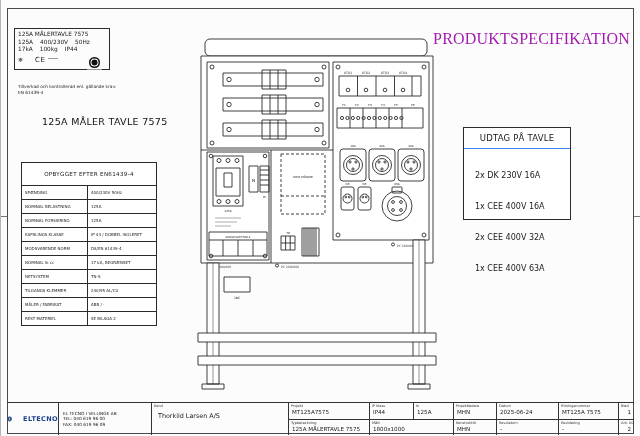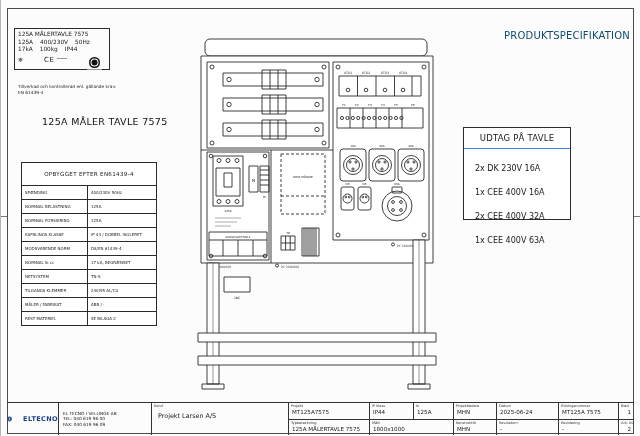--- a/index.html
+++ b/index.html
@@ -9,43 +9,43 @@
     overflow:hidden;border-left:1px solid #b5b5b5;box-sizing:border-box;
   }
   .frame{position:absolute;left:6px;top:8px;width:627px;height:426px;border:1px solid #4a4a4a;box-sizing:border-box;}
   .tick{position:absolute;background:#777;}
 
   
   .infobox{position:absolute;left:13px;top:28px;width:96px;height:42px;border:1px solid #2a2a2a;box-sizing:border-box;padding:2px 3px;font-size:5.8px;line-height:7.6px;}
   .infobox .cols{display:flex;gap:7px;}
   .symrow{position:relative;height:14px;margin-top:2px;}
   .snow{font-size:6px;}
-  .cemark{font-weight:normal;font-size:7px;letter-spacing:.5px;margin-left:21px;}
+  .cemark{font-weight:normal;font-size:7px;letter-spacing:.5px;margin-left:12px;}
   .microdash{display:inline-block;width:10px;height:1px;background:#999;vertical-align:3px;margin-left:3px;}
   .apprmark{position:absolute;right:6px;bottom:2px;width:11px;height:11px;border-radius:50%;background:#111;box-shadow:inset 0 0 0 1.5px #111, inset 0 0 0 2.5px #fff;}
   .apprline{position:absolute;right:4px;bottom:0px;width:15px;height:1px;background:#999;}
 
   .compnote{position:absolute;left:17px;top:84px;font-size:4.3px;line-height:5.8px;color:#222;}
   .drawtitle{position:absolute;left:41px;top:116px;font-size:9.5px;letter-spacing:.3px;color:#111;}
 
   
   .spectable{position:absolute;left:20px;top:162px;width:136px;border:1px solid #2a2a2a;box-sizing:border-box;background:#fff;}
   .spectable .head{height:22px;border-bottom:1px solid #2a2a2a;display:flex;align-items:center;justify-content:center;font-size:5.6px;letter-spacing:.3px;}
   .srow{display:grid;grid-template-columns:65px 1fr;height:13px;border-bottom:1px solid #2a2a2a;font-size:4px;}
   .srow:last-child{border-bottom:none;}
   .srow span{display:flex;align-items:center;padding-left:3px;overflow:hidden;white-space:nowrap;}
   .srow span:last-child{border-left:1px solid #2a2a2a;}
 
   
-  .sheettitle{position:absolute;top:30px;right:10px;font-size:10px;color:#0c4a6e;letter-spacing:.2px;}
+  .sheettitle{position:absolute;top:30px;right:10px;font-size:16px;color:#a21caf;letter-spacing:.2px;font-family:Liberation Serif, serif;}
 
   
   .outlets{position:absolute;left:462px;top:127px;width:108px;height:93px;border:1px solid #2a2a2a;box-sizing:border-box;background:#fff;}
   .outlets .otitle{height:20px;display:flex;align-items:center;justify-content:center;font-size:8.5px;border-bottom:1px solid #3b82f6;letter-spacing:.2px;}
-  .outlets .oitem{font-size:8px;padding-left:11px;margin-top:15px;white-space:nowrap;}
+  .outlets .oitem{font-size:8px;padding-left:11px;margin-top:22px;white-space:nowrap;}
 
   
   .drawing{position:absolute;left:194px;top:36px;}
   .drawing *{vector-effect:non-scaling-stroke;}
 
   
   .tblock{position:absolute;left:6px;top:402px;width:627px;height:32px;border-top:1px solid #333;box-sizing:border-box;font-size:5.8px;}
   .cell{position:absolute;box-sizing:border-box;border-left:1px solid #333;overflow:hidden;}
   .cell.first{border-left:none;}
   .cell .lbl{font-size:3.5px;color:#333;padding:1px 0 0 2px;line-height:4px;white-space:nowrap;}
@@ -404,21 +404,21 @@
     </div>
 
     <div class="cell company" style="left:51px;top:0;width:93px;height:32px;">
       <div>EL TECNO I VELLINGE AB</div>
       <div>TEL: 040 619 96 00</div>
       <div>FAX: 040 619 96 09</div>
     </div>
 
     <div class="cell" style="left:144px;top:0;width:137px;height:32px;">
       <div class="lbl">Kund</div>
-      <div class="kundval">Projekt Larsen A/S</div>
+      <div class="kundval">Thorkild Larsen A/S</div>
     </div>
 
     <div class="cell" style="left:281px;top:0;width:81px;height:16px;">
       <div class="lbl">Projekt</div>
       <div class="val">MT125A7575</div>
     </div>
     <div class="cell" style="left:362px;top:0;width:44px;height:16px;">
       <div class="lbl">IP klass</div>
       <div class="val">IP44</div>
     </div>

